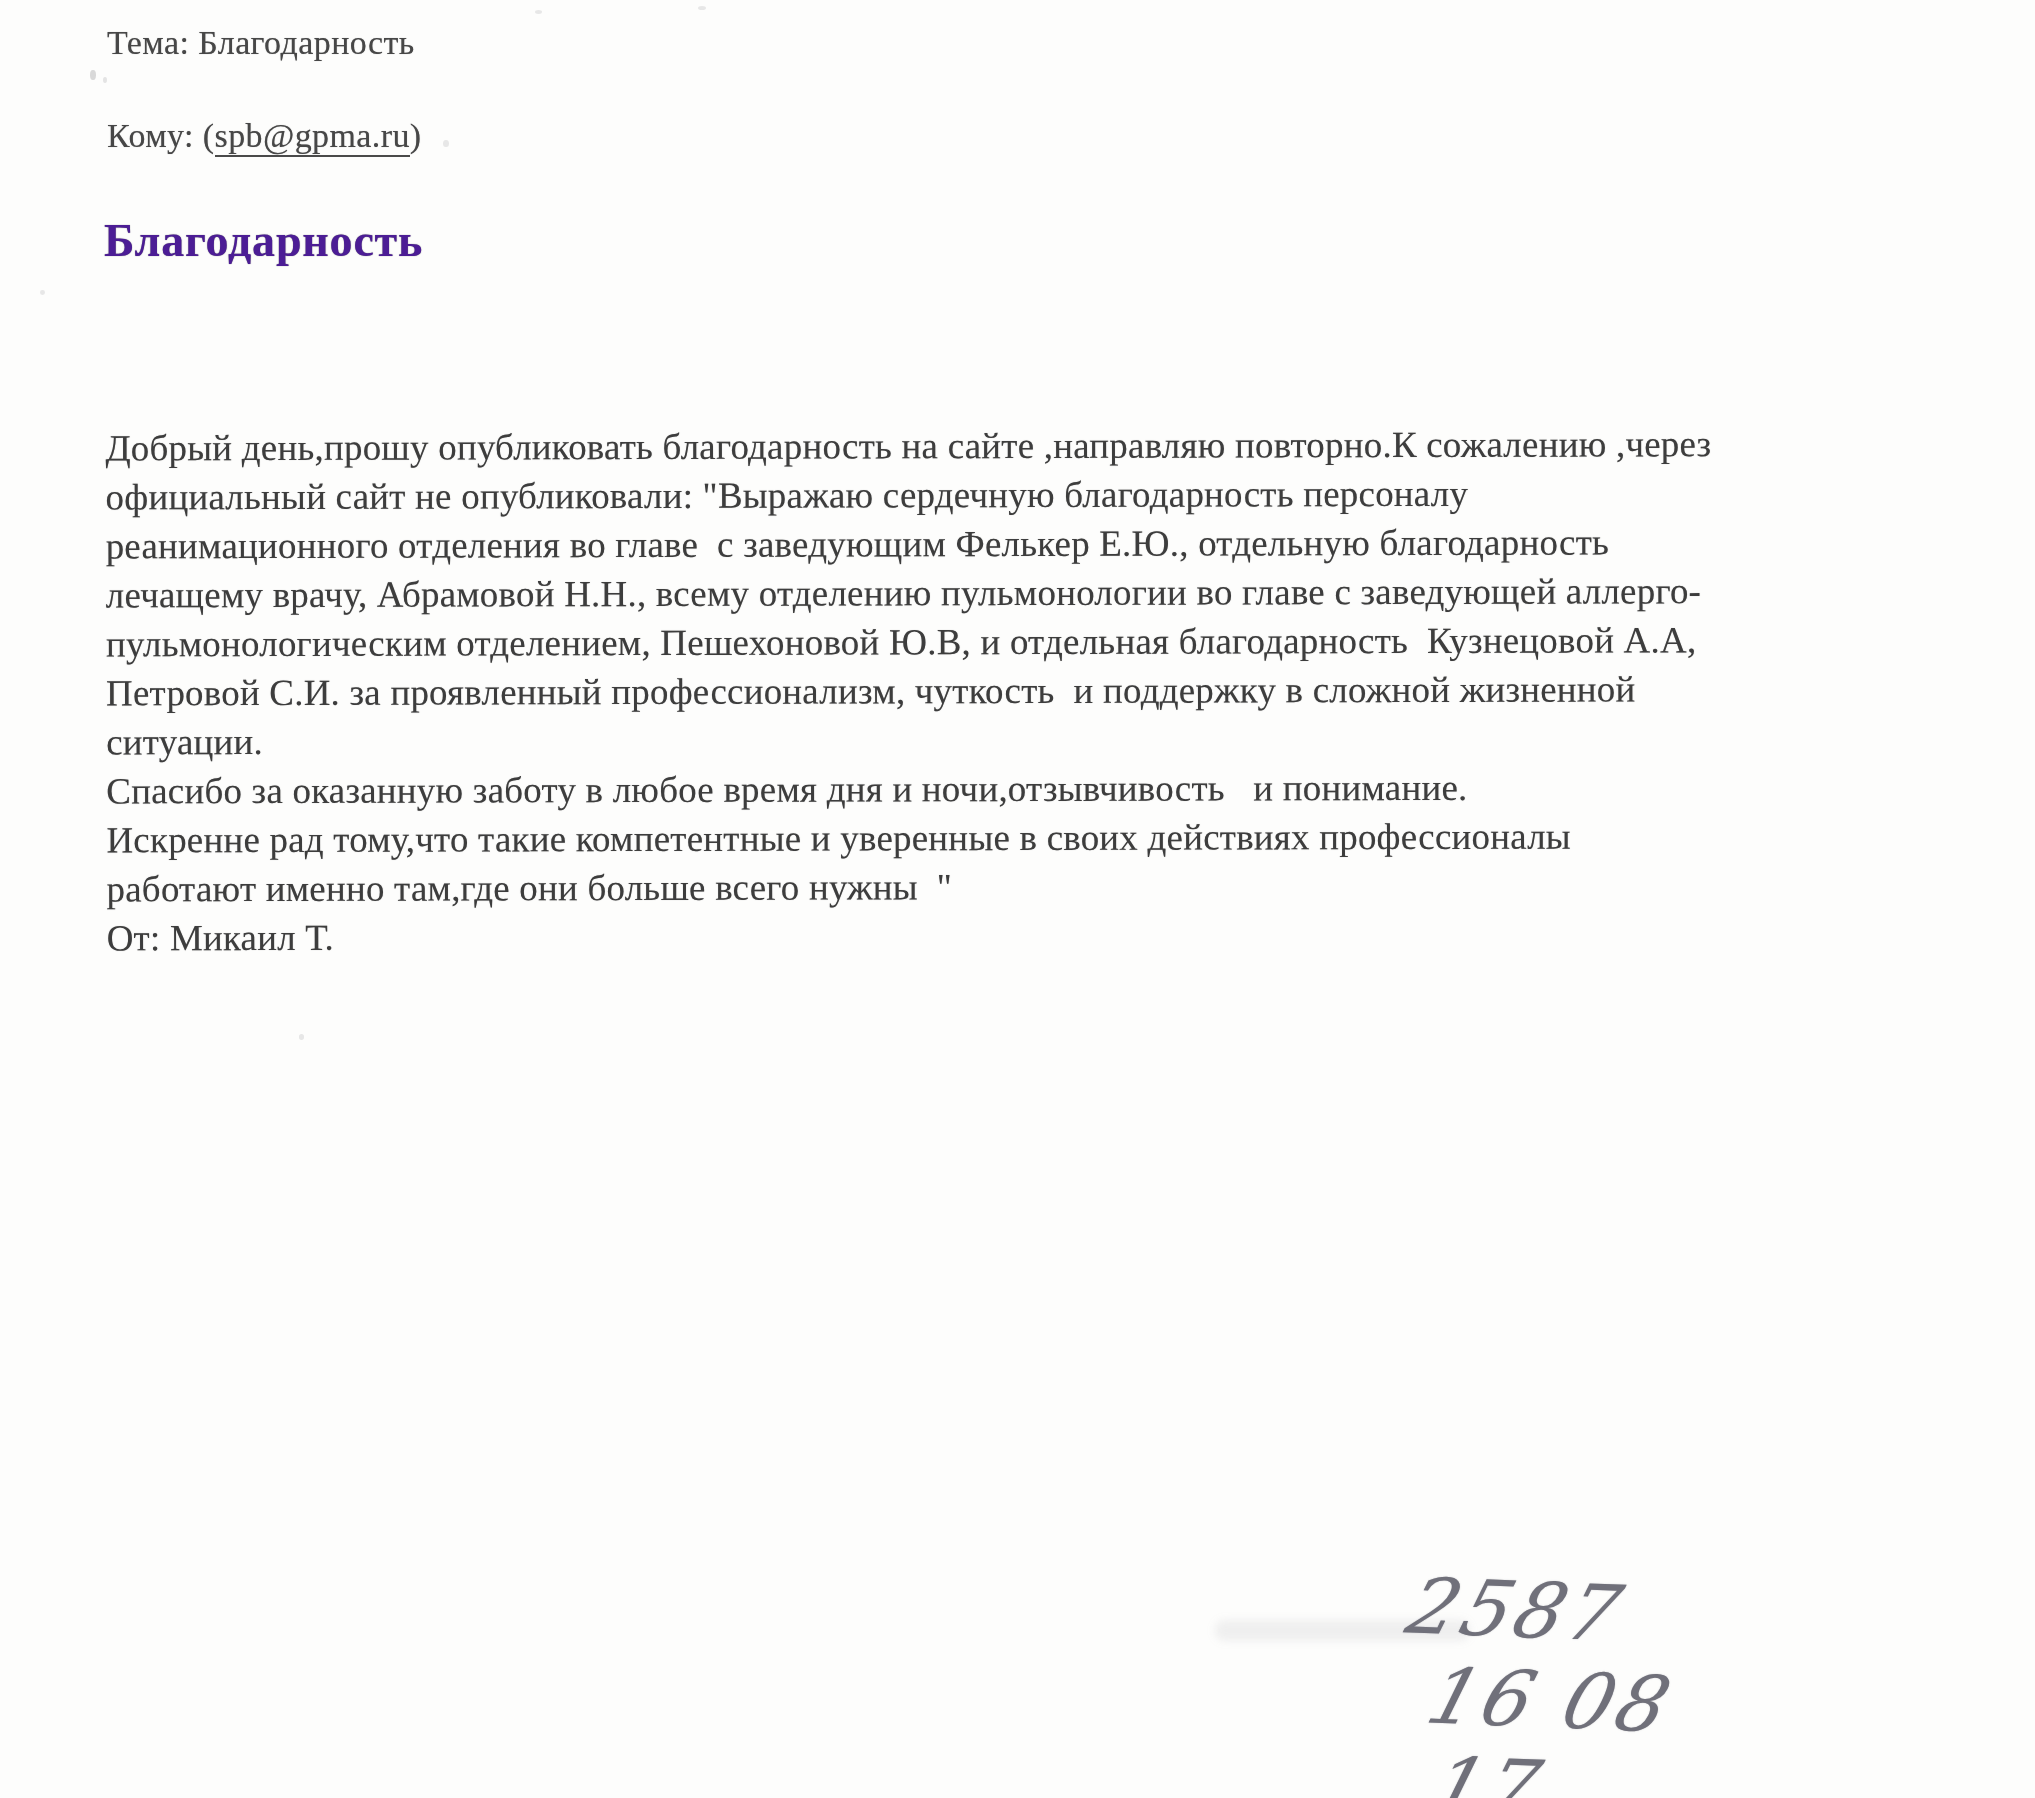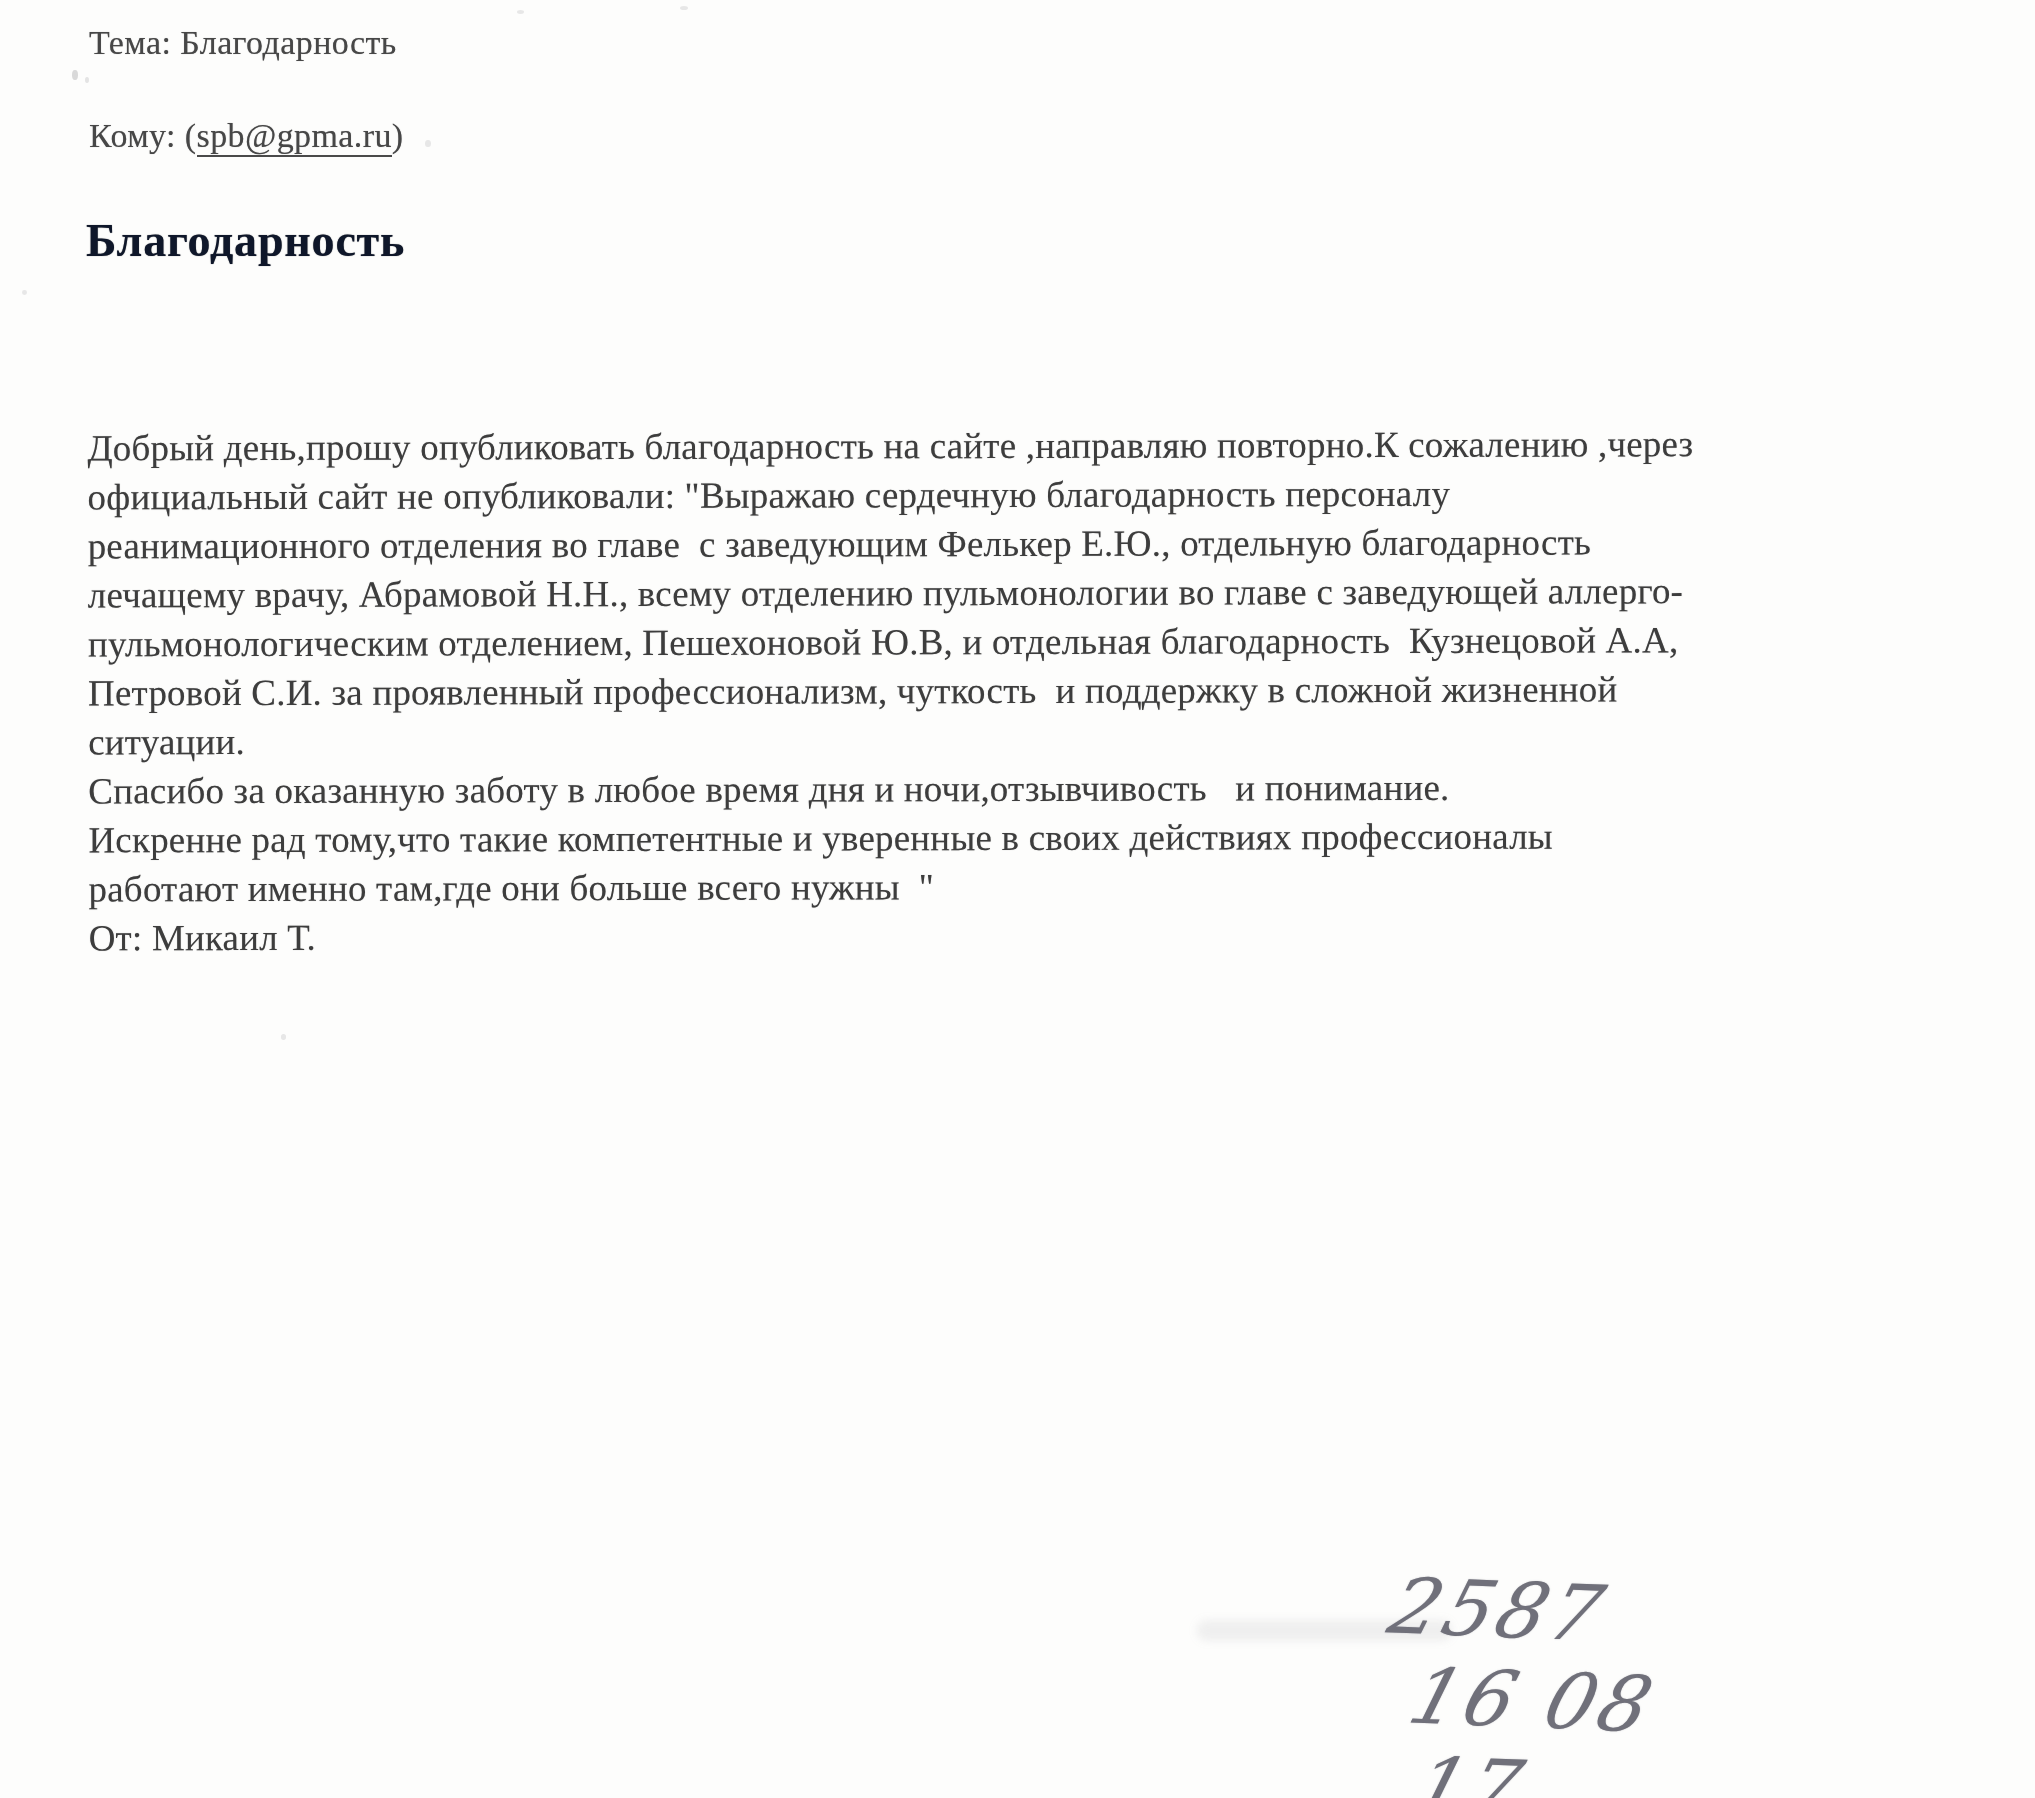--- a/index.html
+++ b/index.html
@@ -12,20 +12,21 @@
     background: #fdfdfc;
     font-family: "Liberation Serif", "DejaVu Serif", serif;
     color: #3a3a3a;
     position: relative;
     overflow: hidden;
   }
   .page {
     position: absolute;
     inset: 0;
     filter: blur(0.3px);
+    margin-left: 18px;
   }
   .hdr-line {
     position: absolute;
     left: 89px;
     font-size: 34px;
     color: #474747;
     letter-spacing: 0.4px;
     white-space: pre;
     text-shadow: 0 0 0.8px rgba(70,70,70,0.55);
   }
@@ -34,21 +35,21 @@
   .email {
     border-bottom: 2.4px solid #4a4a4a;
     padding-bottom: 0.8px;
   }
   .doc-title {
     position: absolute;
     left: 86px;
     top: 214px;
     font-size: 46px;
     font-weight: 700;
-    color: #0f172a;
+    color: #4c1d95;
     letter-spacing: 0.8px;
     text-shadow: 0 0 1px rgba(30,30,30,0.65);
   }
   .letter-body {
     position: absolute;
     left: 88px;
     top: 421px;
     width: 1867px;
     font-size: 37px;
     line-height: 49px;

